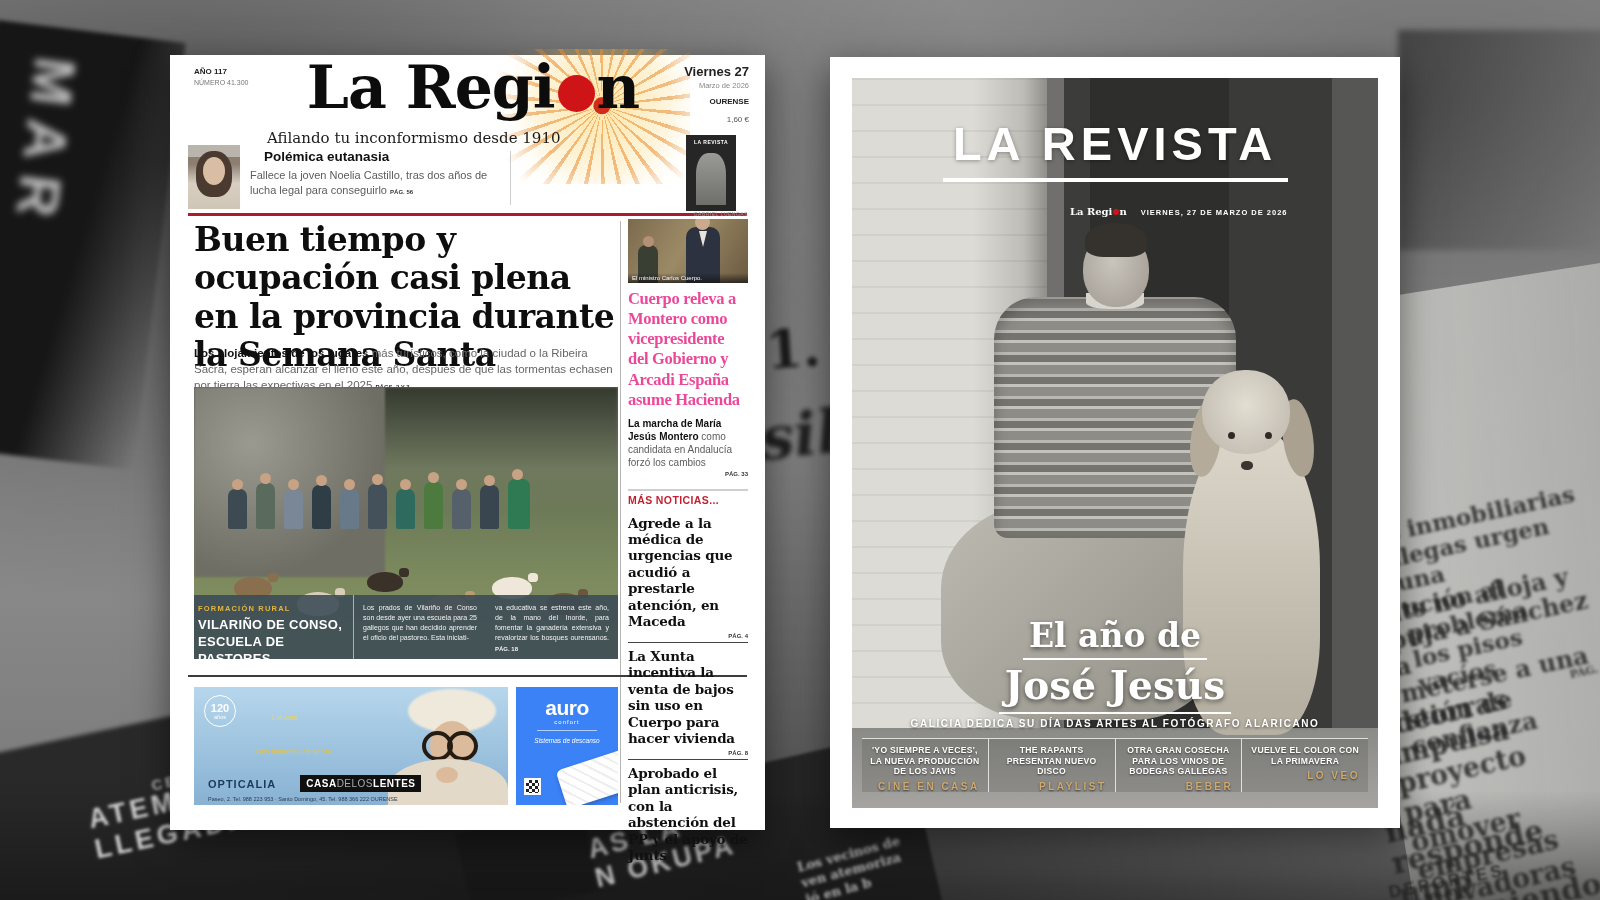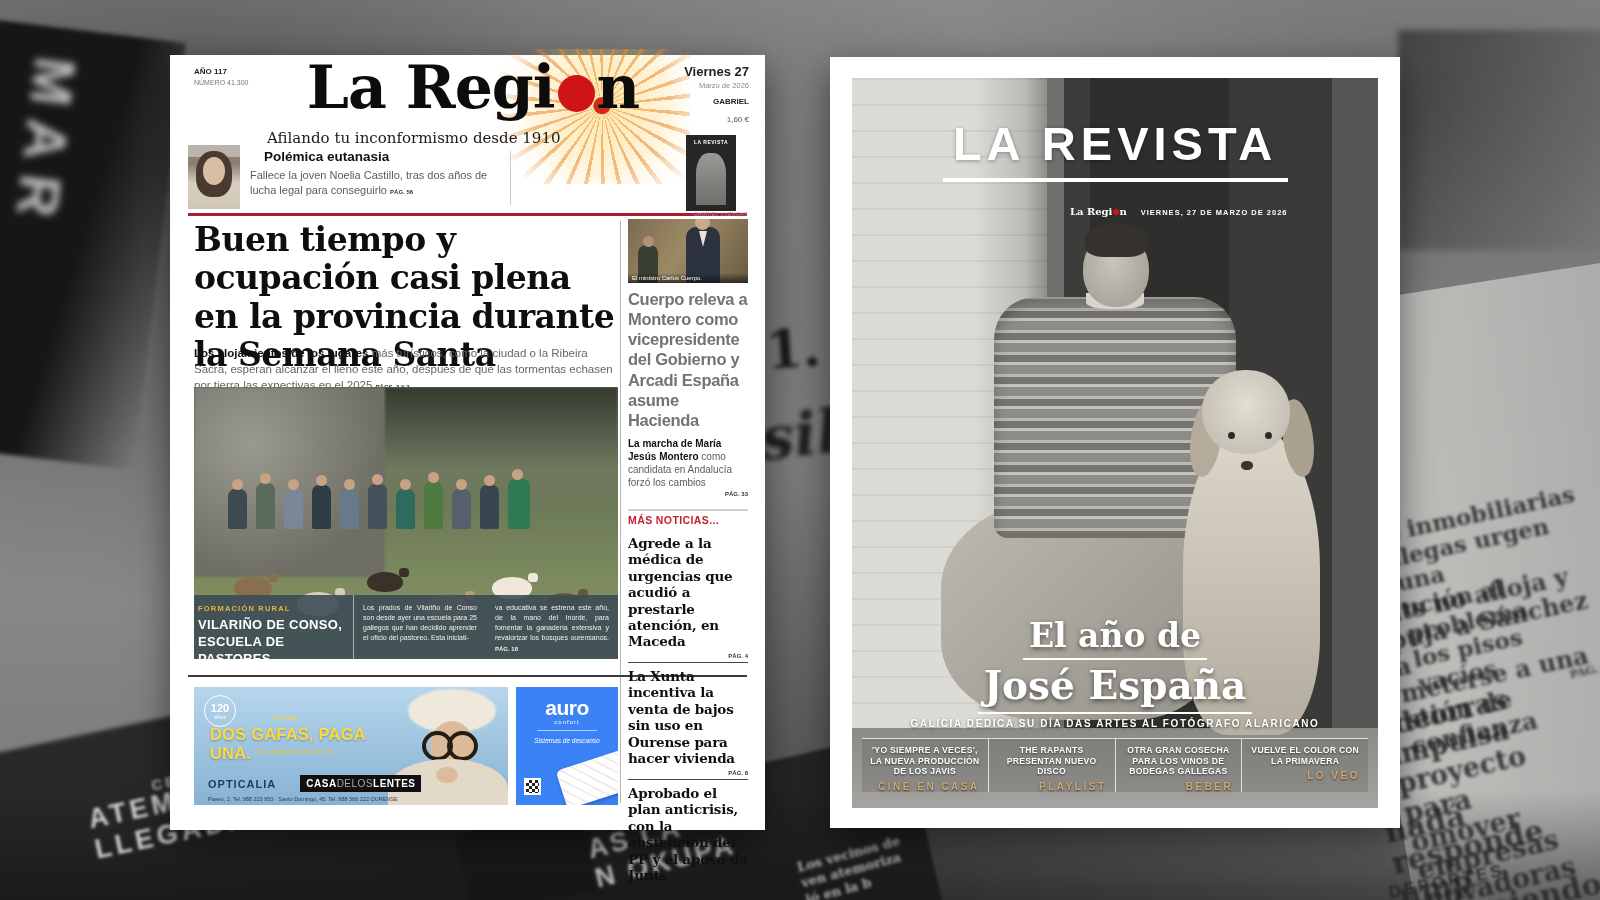--- a/index.html
+++ b/index.html
@@ -174,22 +174,22 @@
   .r-credit { font-size:5px; color:#999; text-align:right; letter-spacing:0.5px; margin-bottom:2px; }
   .r-cphoto { position:relative; width:120px; height:64px; overflow:hidden;
     background:linear-gradient(120deg,#7c6a4f,#9c8a66 45%, #6b5a40); }
   .r-cphoto .fig { position:absolute; left:58px; top:8px; width:34px; height:56px; border-radius:10px 10px 0 0; background:#2c3240; }
   .r-cphoto .fig::before { content:""; position:absolute; left:9px; top:-12px; width:15px; height:15px; border-radius:50%; background:#caa98c; }
   .r-cphoto .fig::after { content:""; position:absolute; left:13px; top:4px; width:8px; height:16px; background:#e8e4da; clip-path:polygon(0 0,100% 0,50% 100%); }
   .r-cphoto .fig2 { position:absolute; left:10px; top:26px; width:20px; height:38px; border-radius:8px 8px 0 0; background:#3a3f34; }
   .r-cphoto .fig2::before { content:""; position:absolute; left:5px; top:-9px; width:11px; height:11px; border-radius:50%; background:#b39176; }
   .r-ccaption { position:absolute; left:0; right:0; bottom:0; padding:2px 4px; font-size:6px; color:#fff;
     background:linear-gradient(180deg, rgba(20,20,20,0), rgba(20,20,20,0.75)); }
-  .r-chead { font-family:Liberation Sans, sans-serif; font-weight:bold; font-size:16.5px;
-    line-height:1.22; color:#737373; margin-top:6px; letter-spacing:-0.3px; }
+  .r-chead { font-family:Liberation Serif, serif; font-weight:bold; font-size:16.5px;
+    line-height:1.22; color:#ec4899; margin-top:6px; letter-spacing:-0.3px; }
   .r-csub { font-size:10px; line-height:1.3; color:#5c5c5c; margin-top:7px; }
   .r-csub b { color:#111; }
   .r-csub .pag { display:block; text-align:right; font-size:6px; font-weight:bold; color:#333; margin-top:2px; }
   .r-more { font-size:10.5px; font-weight:bold; letter-spacing:0.4px; margin-top:10px; padding:3px 0 4px 0;
     border-top:2px solid #cfcfcf; }
   .r-item { border-bottom:1px solid #444; padding:5px 0 3px 0; }
   .r-item:last-child { border-bottom:none; }
   .r-item .txt { font-family:"DejaVu Serif","Liberation Serif",serif; font-weight:bold; font-size:13.5px;
     line-height:1.22; color:#101010; letter-spacing:-0.2px; }
   .r-item .pag { display:block; text-align:right; font-size:6px; font-weight:bold; color:#333; margin-top:3px; }
@@ -311,21 +311,21 @@
     <div class="r-logo">
       <span>La Regi</span>
       <span class="o-dot" style="background: rgb(207, 20, 23);"></span>
       <span>n</span>
     </div>
     <div class="r-tagline">Afilando tu inconformismo desde 1910</div>
 
     <div class="r-datebox">
       <div class="day">Viernes 27</div>
       <div class="month">Marzo de 2026</div>
-      <div class="city">GABRIEL</div>
+      <div class="city">OURENSE</div>
       <div class="price">1,60 €</div>
     </div>
 
     <div class="r-thumb-left">
       <div class="hair"></div>
       <div class="face"></div>
     </div>
     <div class="r-teaser-l">
       <h3>Polémica eutanasia</h3>
       <p><span>Fallece la joven Noelia Castillo, tras dos años de lucha legal para conseguirlo </span><span class="pag">PÁG. 56</span></p>
@@ -378,21 +378,20 @@
     </div>
 
     <div class="r-divider"></div>
 
     <div class="ad-opt">
       <div class="badge">
         <span class="n">120</span>
         <span class="w">años</span>
       </div>
       <div class="t-small">Llévate</div>
-      <div class="t-big">DOS GAFAS, PAGA UNA.</div>
       <div class="t-sub">Dos maneras de ser tú</div>
       <div class="ad-woman">
         <div class="hat"></div>
         <div class="face"></div>
         <div class="glasses"></div>
         <div class="coat"></div>
         <div class="hands"></div>
       </div>
       <div class="brands">
         <span class="b1">OPTICALIA</span>
@@ -421,21 +420,21 @@
       <h2 class="r-chead">Cuerpo releva a Montero como vicepresidente del Gobierno y Arcadi España asume Hacienda</h2>
       <p class="r-csub"><b>La marcha de María Jesús Montero</b><span> como candidata en Andalucía forzó los cambios</span><span class="pag">PÁG. 33</span></p>
 
       <div class="r-more" style="color: rgb(196, 31, 46);">MÁS NOTICIAS...</div>
 
       <div class="r-item">
         <div class="txt">Agrede a la médica de urgencias que acudió a prestarle atención, en Maceda</div>
         <span class="pag">PÁG. 4</span>
       </div>
       <div class="r-item">
-        <div class="txt">La Xunta incentiva la venta de bajos sin uso en Ourense para hacer vivienda</div>
+        <div class="txt">La Xunta incentiva la venta de bajos sin uso en Cuerpo para hacer vivienda</div>
         <span class="pag">PÁG. 8</span>
       </div>
       <div class="r-item">
         <div class="txt">Aprobado el plan anticrisis, con la abstención del PP y el apoyo de Junts</div>
 
       </div>
 
     </div>
   </section>
 
@@ -466,21 +465,21 @@
         <span class="lr">
             <span>La Regi</span>
             <span class="dot" style="background: rgb(207, 20, 23);"></span>
             <span>n</span>
           </span>
         <span class="date">VIERNES, 27 DE MARZO DE 2026</span>
       </div>
 
       <div class="v-title">
         <div><span class="l1">El año de</span></div>
-        <div><span class="l2">José España</span></div>
+        <div><span class="l2">José Jesús</span></div>
       </div>
       <div class="v-subtitle">GALICIA DEDICA SU DÍA DAS ARTES AL FOTÓGRAFO ALARICANO</div>
 
       <div class="v-teasers">
         <div class="v-teaser">
           <div class="tt">'YO SIEMPRE A VECES', LA NUEVA PRODUCCIÓN DE LOS JAVIS</div>
           <div class="sec" style="color: rgb(207, 169, 110);">CINE EN CASA</div>
         </div>
         <div class="v-teaser">
           <div class="tt">THE RAPANTS PRESENTAN NUEVO DISCO</div>

